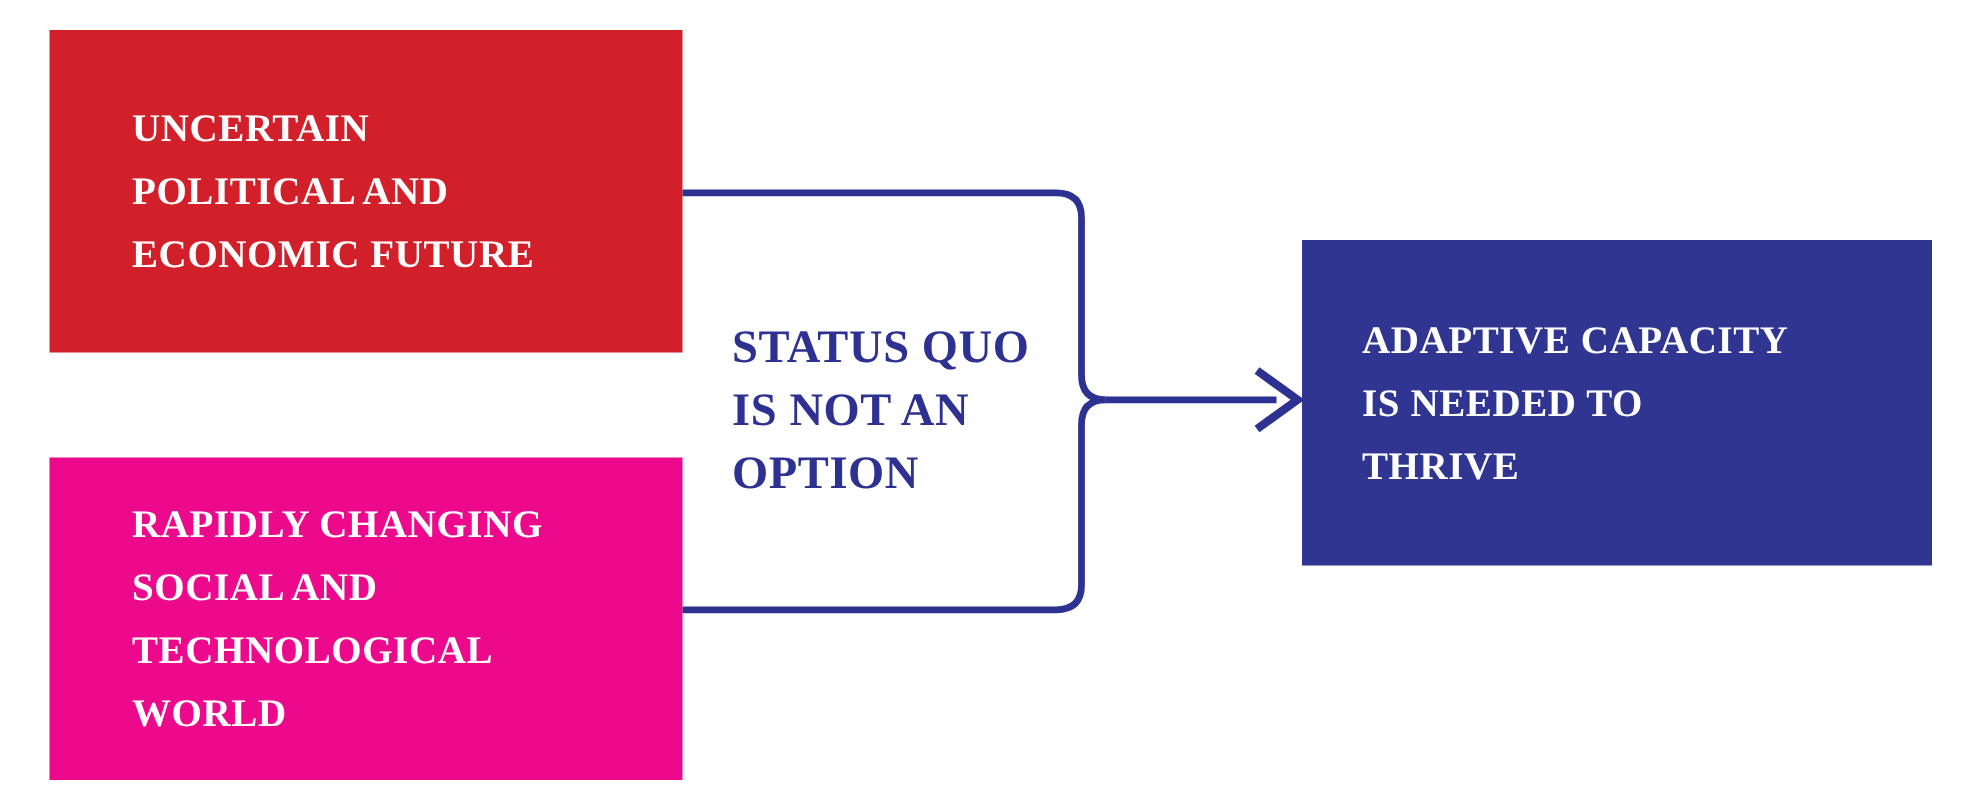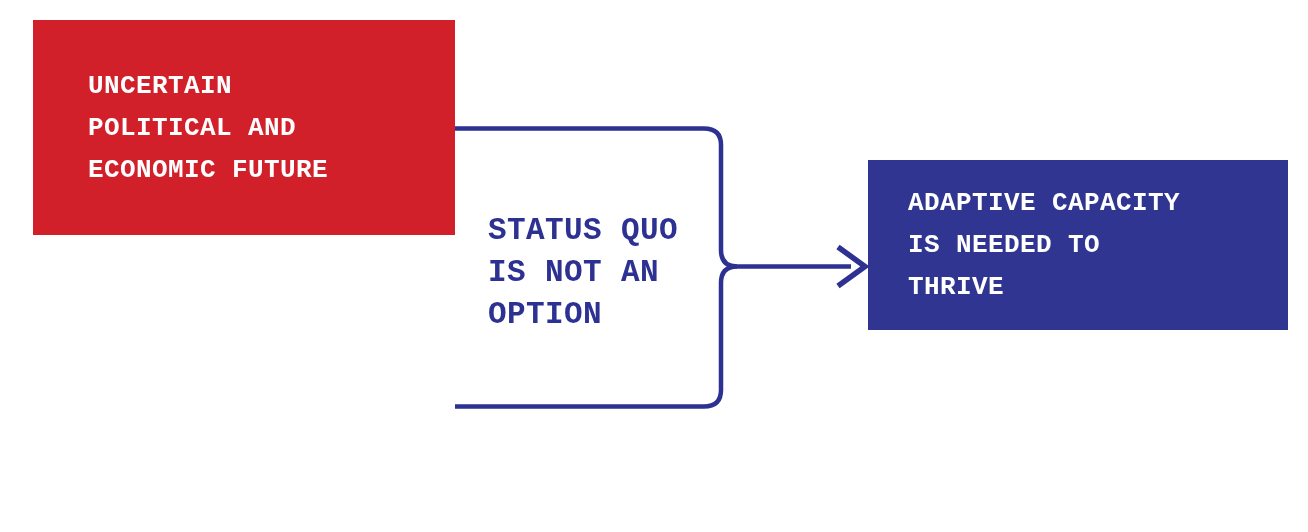--- a/index.html
+++ b/index.html
@@ -6,21 +6,21 @@
     margin: 0;
     padding: 0;
     background: #ffffff;
   }
   .canvas {
     position: relative;
     width: 1308px;
     height: 532px;
     background: #ffffff;
     overflow: hidden;
-    font-family: Liberation Mono, monospace;
+    font-family: Liberation Serif, serif;
   }
   .box {
     position: absolute;
     display: flex;
     align-items: center;
     box-sizing: border-box;
     color: #ffffff;
     font-weight: 700;
     font-size: 26px;
     line-height: 42px;
@@ -34,21 +34,21 @@
     padding-left: 55px; padding-right: 30px;
   }
   .box-pink {
     left: 33px; top: 305px;
     width: 422px; height: 215px;
     background: var(--pink, #EC098C);
     padding-left: 55px; padding-right: 30px;
   }
   .box-navy {
     left: 868px; top: 160px;
-    width: 420px; height: 170px;
+    width: 420px; height: 217px;
     background: var(--navy, #2F3590);
     padding-left: 40px; padding-right: 30px;
   }
   .status-note {
     position: absolute;
     left: 488px; top: 210px;
     width: 230px;
     color: var(--line, #2D3191);
     font-weight: 700;
     font-size: 31px;
@@ -71,20 +71,26 @@
 <body>
 
 <div class="canvas">
 
   <div class="box box-red">
     <span>UNCERTAIN
 POLITICAL AND
 ECONOMIC FUTURE</span>
   </div>
 
+  <div class="box box-pink">
+    <span>RAPIDLY CHANGING
+SOCIAL AND
+TECHNOLOGICAL
+WORLD</span>
+  </div>
 
   <div class="status-note">STATUS QUO
 IS NOT AN
 OPTION</div>
 
   <div class="box box-navy">
     <span>ADAPTIVE CAPACITY
 IS NEEDED TO
 THRIVE</span>
   </div>

